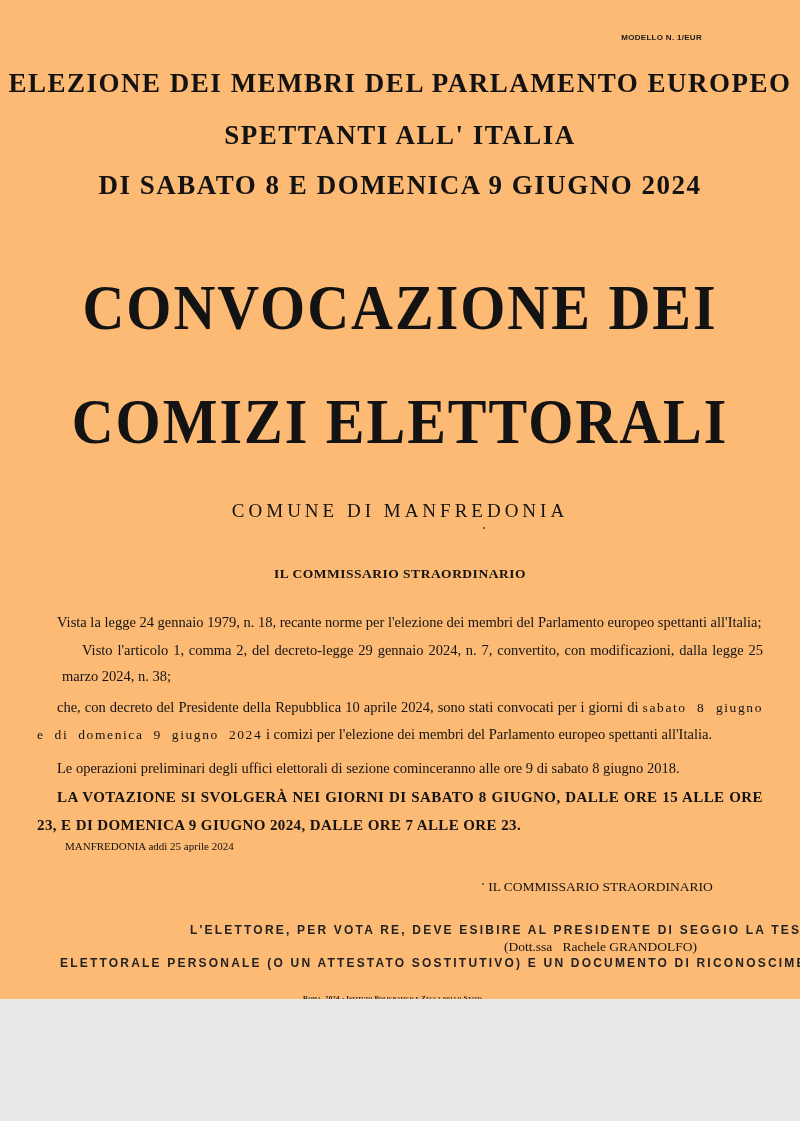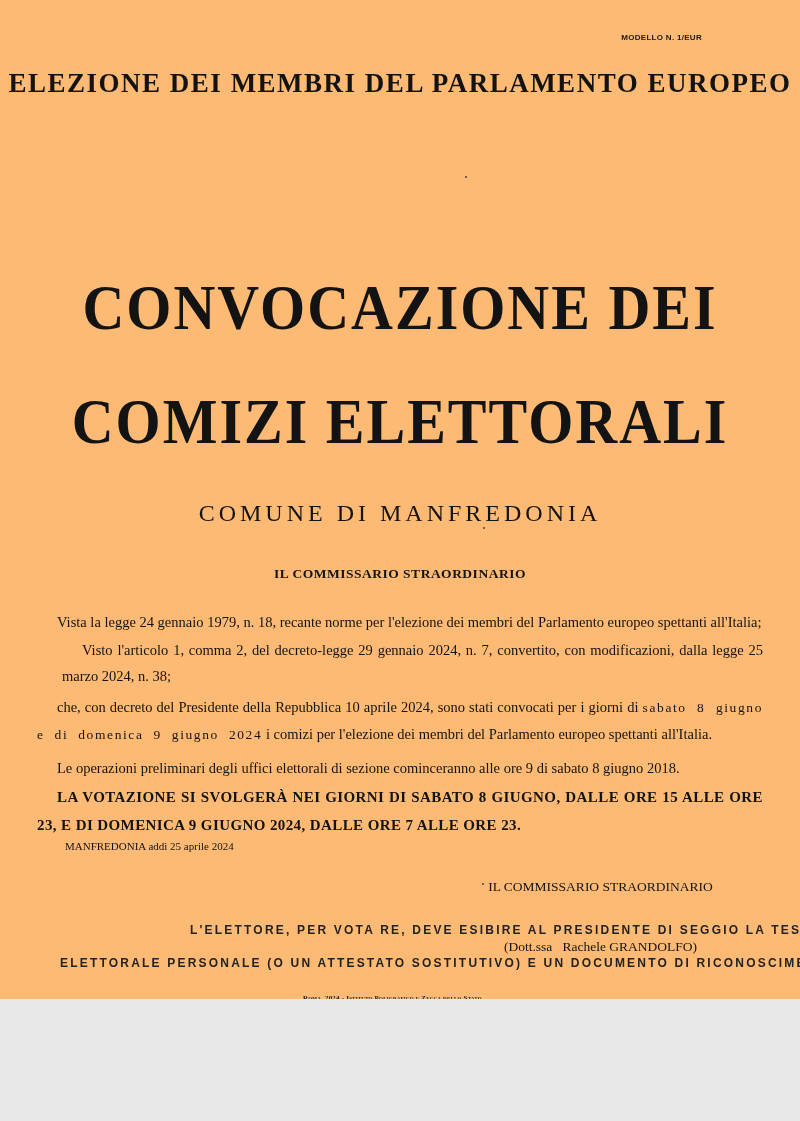--- a/index.html
+++ b/index.html
@@ -39,21 +39,21 @@
     letter-spacing: 2px;
     white-space: nowrap;
     transform: scaleY(1.08);
     transform-origin: top center;
   }
   .title-1 { top: 272px; }
   .title-2 { top: 386px; }
 
   .municipality {
     top: 500px;
-    font-size: 24px;
+    font-size: 19px;
     font-weight: 400;
     letter-spacing: 4px;
     white-space: nowrap;
     font-family: Liberation Serif, serif;
   }
 
   .authority {
     top: 566px;
     font-size: 13.5px;
     font-weight: 700;
@@ -132,20 +132,22 @@
   }
 </style>
 </head>
 <body>
 
 <div class="page">
 
   <div class="abs model-number">MODELLO N. 1/EUR</div>
 
   <div class="abs center header-line header-1">ELEZIONE DEI MEMBRI DEL PARLAMENTO EUROPEO</div>
+  <div class="abs center header-line header-2">SPETTANTI ALL' ITALIA</div>
+  <div class="abs center header-line header-3">DI SABATO 8 E DOMENICA 9 GIUGNO 2024</div>
 
   <div class="abs center big-title title-1">CONVOCAZIONE DEI</div>
   <div class="abs center big-title title-2">COMIZI ELETTORALI</div>
 
   <div class="abs center municipality">COMUNE DI MANFREDONIA</div>
 
   <div class="abs center authority">IL COMMISSARIO STRAORDINARIO</div>
 
   <p class="abs body-par par-vista">Vista la legge 24 gennaio 1979, n. 18, recante norme per l'elezione dei membri del Parlamento europeo spettanti all'Italia;</p>
   <p class="abs body-par par-visto">Visto l'articolo 1, comma 2, del decreto-legge 29 gennaio 2024, n. 7, convertito, con modificazioni, dalla legge 25 marzo 2024, n. 38;</p>

